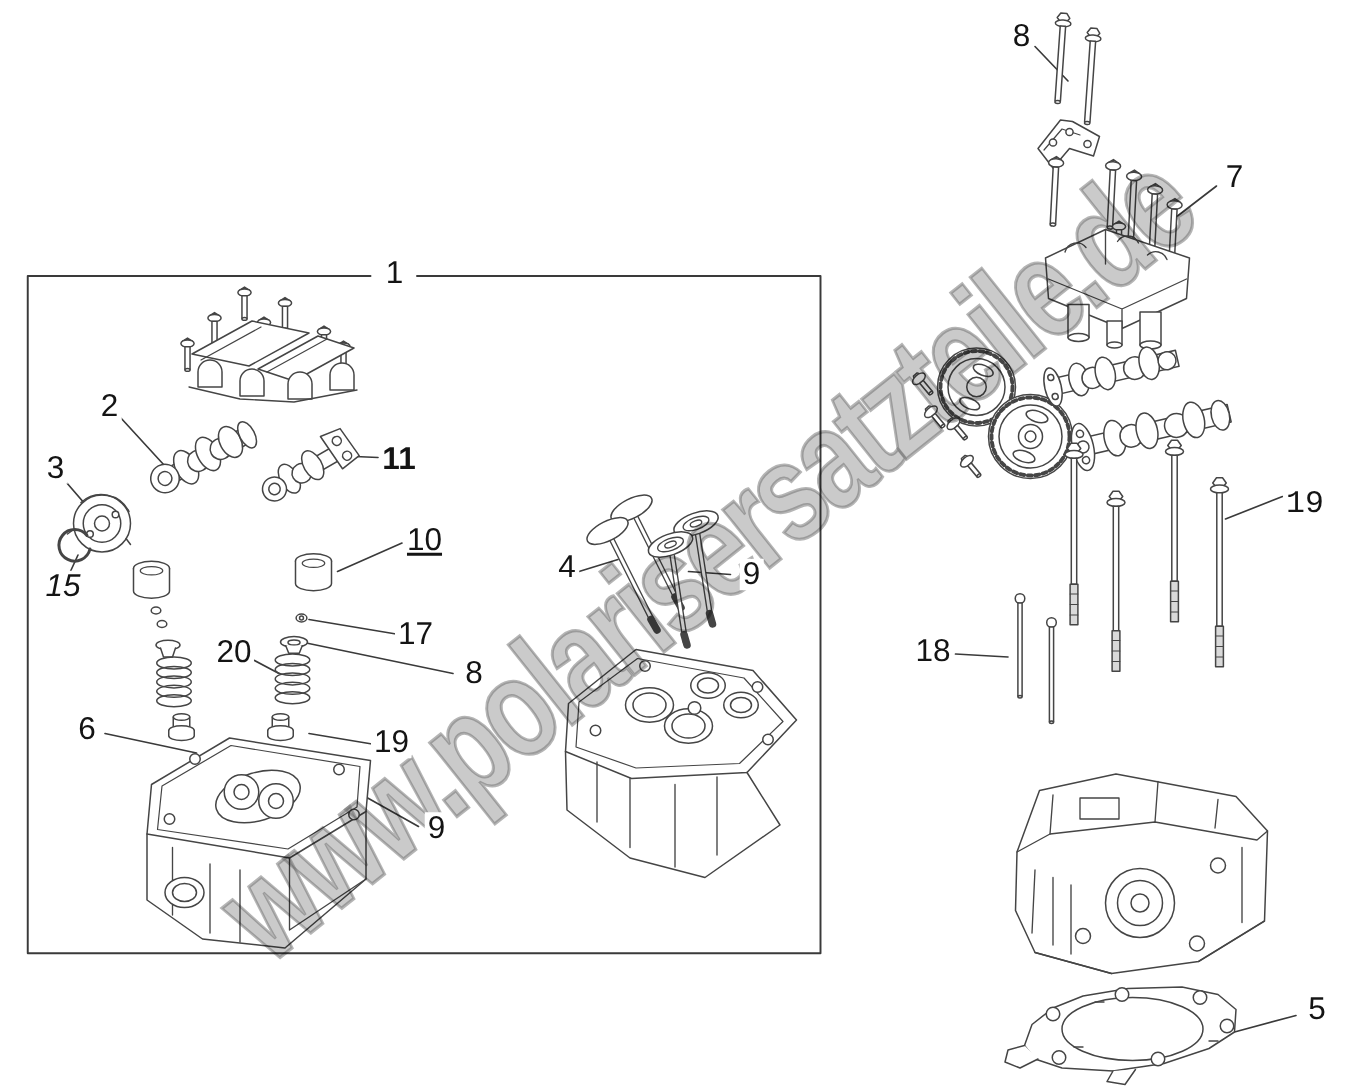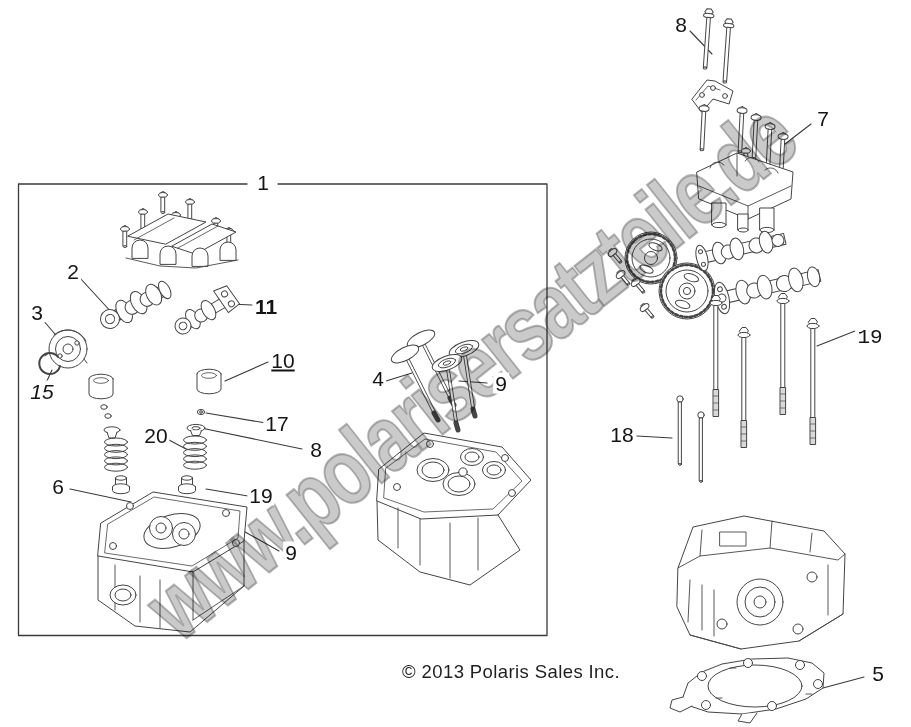--- a/index.html
+++ b/index.html
@@ -439,14 +439,13 @@
   <div class="callout" style="left:266px;top:306px;font-weight:bold;">11</div>
   <div class="callout" style="left:501px;top:383px;">9</div>
   <div class="callout" style="left:261px;top:495px;">19</div>
   <div class="callout" style="left:316px;top:449px;">8</div>
   <div class="callout" style="left:42px;top:391px;font-style:italic;">15</div>
   <div class="callout" style="left:156px;top:435px;">20</div>
   <div class="callout" style="left:277px;top:423px;">17</div>
   <div class="callout" style="left:622px;top:434px;">18</div>
   <div class="callout" style="left:870px;top:337px;font-family:Liberation Mono, monospace;">19</div>
 
-  <div class="copyright">© 2013 Polaris Sales Inc.</div>
 </div>
 
 </body></html>

